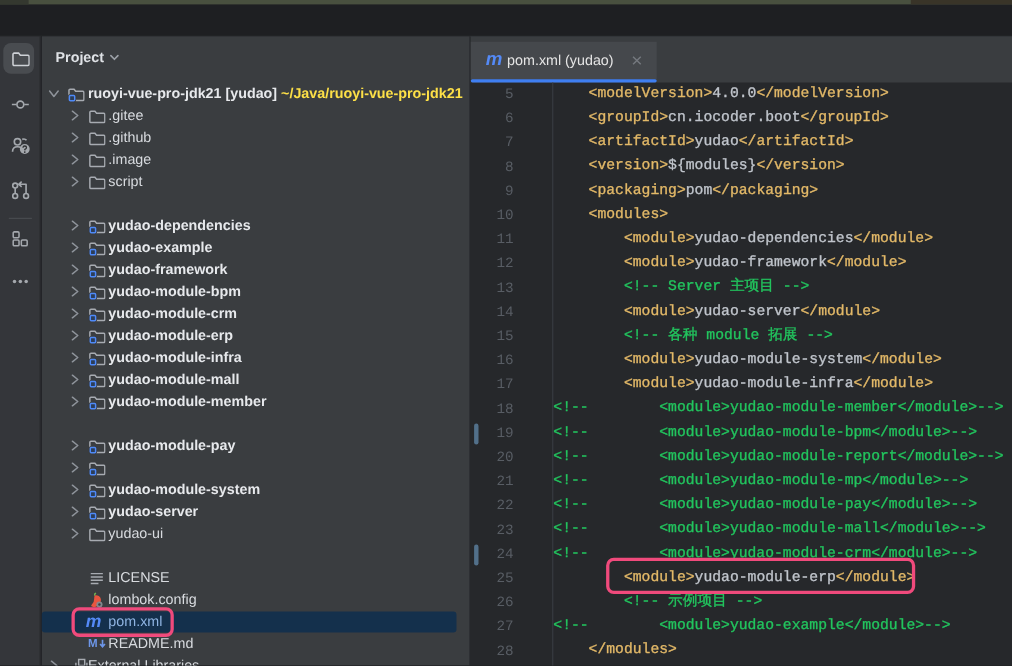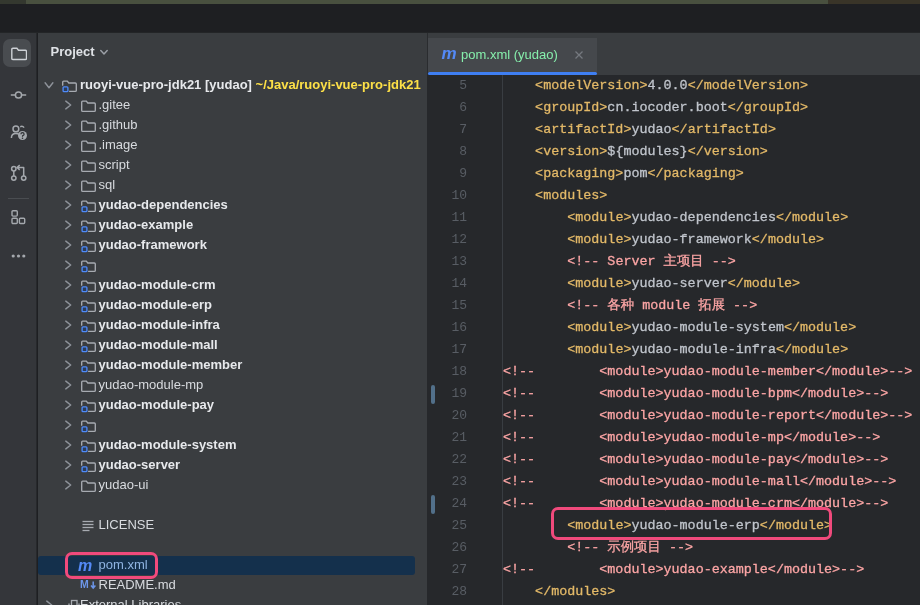--- a/index.html
+++ b/index.html
@@ -14,21 +14,21 @@
 #editor{position:absolute;left:427px;top:32.5px;width:493px;height:572.5px;background:#26282b}
 #tabbar{position:absolute;left:0;top:0;width:493px;height:42px;background:#3a3d40}
 #tab{position:absolute;left:0.5px;top:5.5px;width:169px;height:33.5px;background:#45484c}
 #tabu{position:absolute;left:0.5px;top:39px;width:169px;height:3px;background:#3f7ff2;border-radius:2px}
 .row{position:absolute;left:0;width:389.5px;height:20px}
 .tl{position:absolute;top:0;height:20px;line-height:20px;font-size:13px;color:#d8dbdf;white-space:pre}
 .b{font-weight:700;color:#e7e9ec}
 .selbar{position:absolute;left:0.5px;top:1px;width:377px;height:18.5px;background:#14304c;border-radius:3px}
 #gutter{position:absolute;left:0;top:42px;width:40px;text-align:right;font:13px "Liberation Mono",monospace;line-height:22px;color:#585d64;white-space:pre}
 #code{position:absolute;left:76px;top:42px;font:13.38px "Liberation Mono",monospace;line-height:22px;white-space:pre;-webkit-text-stroke:0.3px currentColor}
-.tg{color:#e3b968}.pl{color:#c0c5cc}.cm{color:#fca5a5}
+.tg{color:#e3b968}.pl{color:#c0c5cc}.cm{color:#22c55e}
 .redbox{position:absolute;border:3px solid #f04a7c;border-radius:7px}
 .guide{position:absolute;left:74.5px;top:42px;width:1px;height:531px;background:#393d42}
 .chbar{position:absolute;left:4px;width:3.5px;background:#52708a;border-radius:2px}
 </style></head><body>
 <div id="app">
 <div id="topstrip">
       <div class="ab" style="left:0;top:0;width:26px;height:3.5px;background:#34382f"></div>
       <div class="ab" style="right:0;top:0;width:92px;height:3.5px;background:#393428"></div>
     </div>
 <div id="mainline"></div>
@@ -126,29 +126,20 @@
       </div>
 <div class="row" style="top:122.5px">
         <div class="ab" style="left:22px;top:2px"><svg width="16" height="16" viewBox="0 0 16 16" style="">
             <path d="M5.8 4.1 L10.7 8 L5.8 11.9" fill="none" stroke="#8e939a" stroke-width="1.4" stroke-linecap="round" stroke-linejoin="round"></path>
           </svg></div>
         <div class="ab" style="left:42px;top:3px"><svg width="16" height="15" viewBox="0 0 16 15" style="margin-top:1px">
             <path d="M1.7 3.1 q0-1 1-1 h3.6 l1.5 1.9 h6.5 q1 0 1 1 v6.4 q0 1-1 1 H2.7 q-1 0-1-1 Z" fill="none" stroke="#a7abb1" stroke-width="1.35"></path>
           </svg></div>
         <div class="tl" style="left:61px">script</div>
       </div>
-<div class="row" style="top:142.5px">
-        <div class="ab" style="left:22px;top:2px"><svg width="16" height="16" viewBox="0 0 16 16" style="">
-            <path d="M5.8 4.1 L10.7 8 L5.8 11.9" fill="none" stroke="#8e939a" stroke-width="1.4" stroke-linecap="round" stroke-linejoin="round"></path>
-          </svg></div>
-        <div class="ab" style="left:42px;top:3px"><svg width="16" height="15" viewBox="0 0 16 15" style="margin-top:1px">
-            <path d="M1.7 3.1 q0-1 1-1 h3.6 l1.5 1.9 h6.5 q1 0 1 1 v6.4 q0 1-1 1 H2.7 q-1 0-1-1 Z" fill="none" stroke="#a7abb1" stroke-width="1.35"></path>
-          </svg></div>
-        <div class="tl" style="left:61px">sql</div>
-      </div>
 <div class="row" style="top:162.5px">
         <div class="ab" style="left:22px;top:2px"><svg width="16" height="16" viewBox="0 0 16 16" style="">
             <path d="M5.8 4.1 L10.7 8 L5.8 11.9" fill="none" stroke="#8e939a" stroke-width="1.4" stroke-linecap="round" stroke-linejoin="round"></path>
           </svg></div>
         <div class="ab" style="left:42px;top:3px"><svg width="16" height="15" viewBox="0 0 16 15" style="margin-top:1px">
             <path d="M1.7 3.1 q0-1 1-1 h3.6 l1.5 1.9 h6.5 q1 0 1 1 v6.4 q0 1-1 1 H2.7 q-1 0-1-1 Z" fill="none" stroke="#a7abb1" stroke-width="1.35"></path>
             <rect x="0.9" y="6.6" width="7.2" height="7.2" rx="1.4" fill="#3a3c3f" stroke="none"></rect>
             <rect x="2.1" y="7.8" width="4.8" height="4.8" rx="0.9" fill="#2c3d58" stroke="#4e8af9" stroke-width="1.35"></rect>
           </svg></div>
         <div class="tl b" style="left:61px">yudao-dependencies</div>
@@ -177,20 +168,21 @@
       </div>
 <div class="row" style="top:222.5px">
         <div class="ab" style="left:22px;top:2px"><svg width="16" height="16" viewBox="0 0 16 16" style="">
             <path d="M5.8 4.1 L10.7 8 L5.8 11.9" fill="none" stroke="#8e939a" stroke-width="1.4" stroke-linecap="round" stroke-linejoin="round"></path>
           </svg></div>
         <div class="ab" style="left:42px;top:3px"><svg width="16" height="15" viewBox="0 0 16 15" style="margin-top:1px">
             <path d="M1.7 3.1 q0-1 1-1 h3.6 l1.5 1.9 h6.5 q1 0 1 1 v6.4 q0 1-1 1 H2.7 q-1 0-1-1 Z" fill="none" stroke="#a7abb1" stroke-width="1.35"></path>
             <rect x="0.9" y="6.6" width="7.2" height="7.2" rx="1.4" fill="#3a3c3f" stroke="none"></rect>
             <rect x="2.1" y="7.8" width="4.8" height="4.8" rx="0.9" fill="#2c3d58" stroke="#4e8af9" stroke-width="1.35"></rect>
           </svg></div>
+        <div class="tl b" style="left:61px">yudao-module-bpm</div>
       </div>
 <div class="row" style="top:242.5px">
         <div class="ab" style="left:22px;top:2px"><svg width="16" height="16" viewBox="0 0 16 16" style="">
             <path d="M5.8 4.1 L10.7 8 L5.8 11.9" fill="none" stroke="#8e939a" stroke-width="1.4" stroke-linecap="round" stroke-linejoin="round"></path>
           </svg></div>
         <div class="ab" style="left:42px;top:3px"><svg width="16" height="15" viewBox="0 0 16 15" style="margin-top:1px">
             <path d="M1.7 3.1 q0-1 1-1 h3.6 l1.5 1.9 h6.5 q1 0 1 1 v6.4 q0 1-1 1 H2.7 q-1 0-1-1 Z" fill="none" stroke="#a7abb1" stroke-width="1.35"></path>
             <rect x="0.9" y="6.6" width="7.2" height="7.2" rx="1.4" fill="#3a3c3f" stroke="none"></rect>
             <rect x="2.1" y="7.8" width="4.8" height="4.8" rx="0.9" fill="#2c3d58" stroke="#4e8af9" stroke-width="1.35"></rect>
           </svg></div>
@@ -232,29 +224,20 @@
 <div class="row" style="top:322.5px">
         <div class="ab" style="left:22px;top:2px"><svg width="16" height="16" viewBox="0 0 16 16" style="">
             <path d="M5.8 4.1 L10.7 8 L5.8 11.9" fill="none" stroke="#8e939a" stroke-width="1.4" stroke-linecap="round" stroke-linejoin="round"></path>
           </svg></div>
         <div class="ab" style="left:42px;top:3px"><svg width="16" height="15" viewBox="0 0 16 15" style="margin-top:1px">
             <path d="M1.7 3.1 q0-1 1-1 h3.6 l1.5 1.9 h6.5 q1 0 1 1 v6.4 q0 1-1 1 H2.7 q-1 0-1-1 Z" fill="none" stroke="#a7abb1" stroke-width="1.35"></path>
             <rect x="0.9" y="6.6" width="7.2" height="7.2" rx="1.4" fill="#3a3c3f" stroke="none"></rect>
             <rect x="2.1" y="7.8" width="4.8" height="4.8" rx="0.9" fill="#2c3d58" stroke="#4e8af9" stroke-width="1.35"></rect>
           </svg></div>
         <div class="tl b" style="left:61px">yudao-module-member</div>
-      </div>
-<div class="row" style="top:342.5px">
-        <div class="ab" style="left:22px;top:2px"><svg width="16" height="16" viewBox="0 0 16 16" style="">
-            <path d="M5.8 4.1 L10.7 8 L5.8 11.9" fill="none" stroke="#8e939a" stroke-width="1.4" stroke-linecap="round" stroke-linejoin="round"></path>
-          </svg></div>
-        <div class="ab" style="left:42px;top:3px"><svg width="16" height="15" viewBox="0 0 16 15" style="margin-top:1px">
-            <path d="M1.7 3.1 q0-1 1-1 h3.6 l1.5 1.9 h6.5 q1 0 1 1 v6.4 q0 1-1 1 H2.7 q-1 0-1-1 Z" fill="none" stroke="#a7abb1" stroke-width="1.35"></path>
-          </svg></div>
-        <div class="tl" style="left:61px">yudao-module-mp</div>
       </div>
 <div class="row" style="top:362.5px">
         <div class="ab" style="left:22px;top:2px"><svg width="16" height="16" viewBox="0 0 16 16" style="">
             <path d="M5.8 4.1 L10.7 8 L5.8 11.9" fill="none" stroke="#8e939a" stroke-width="1.4" stroke-linecap="round" stroke-linejoin="round"></path>
           </svg></div>
         <div class="ab" style="left:42px;top:3px"><svg width="16" height="15" viewBox="0 0 16 15" style="margin-top:1px">
             <path d="M1.7 3.1 q0-1 1-1 h3.6 l1.5 1.9 h6.5 q1 0 1 1 v6.4 q0 1-1 1 H2.7 q-1 0-1-1 Z" fill="none" stroke="#a7abb1" stroke-width="1.35"></path>
             <rect x="0.9" y="6.6" width="7.2" height="7.2" rx="1.4" fill="#3a3c3f" stroke="none"></rect>
             <rect x="2.1" y="7.8" width="4.8" height="4.8" rx="0.9" fill="#2c3d58" stroke="#4e8af9" stroke-width="1.35"></rect>
           </svg></div>
@@ -303,20 +286,29 @@
       </div>
 <div class="row" style="top:482.5px">
         <div class="ab" style="left:42px;top:3px"><svg width="16" height="15" viewBox="0 0 16 15" style="">
             <line x1="2.5" y1="3.5" x2="13.5" y2="3.5" stroke="#a7abb1" stroke-width="1.3"></line>
             <line x1="2.5" y1="6.5" x2="13.5" y2="6.5" stroke="#a7abb1" stroke-width="1.3"></line>
             <line x1="2.5" y1="9.5" x2="13.5" y2="9.5" stroke="#a7abb1" stroke-width="1.3"></line>
             <line x1="2.5" y1="12.5" x2="9.5" y2="12.5" stroke="#a7abb1" stroke-width="1.3"></line>
           </svg></div>
         <div class="tl" style="left:61px">LICENSE</div>
       </div>
+<div class="row" style="top:502.5px">
+        <div class="ab" style="left:42px;top:3px"><svg width="16" height="16" viewBox="0 0 16 16" style="">
+            <path d="M6.4 3.6 Q5.5 1.8 7.3 1.2" fill="none" stroke="#6fae52" stroke-width="1.4"></path>
+            <path d="M6.3 3.4 Q10.0 2.5 11.3 5.5 Q12.7 8.8 9.9 11.8 Q7.0 14.8 4.2 13.7 Q2.0 12.8 3.5 11.5 Q5.7 9.7 5.6 6.4 Q5.5 4.1 6.3 3.4 Z" fill="#e8553f"></path>
+            <circle cx="10.4" cy="11.6" r="2.8" fill="#83878e"></circle>
+            <circle cx="10.4" cy="11.6" r="1.1" fill="#3a3d40"></circle>
+          </svg></div>
+        <div class="tl" style="left:61px">lombok.config</div>
+      </div>
 <div class="row" style="top:522.5px">
         <div class="selbar"></div>
         <div class="ab" style="left:40.5px;top:2px"><span style="font:italic 700 16px 'Liberation Sans',sans-serif;color:#548af7;line-height:1">m</span></div>
         <div class="tl" style="left:61px;color:#8fb4e2">pom.xml</div>
       </div>
 <div class="row" style="top:542.5px">
         <div class="ab" style="left:42px;top:3px"><svg width="17" height="14" viewBox="0 0 17 14" style="">
             <text x="0" y="10" style="font:700 10.5px 'Liberation Sans',sans-serif" fill="#6d96e8">M</text>
             <path d="M13.2 3.6 v6.2 M11.0 7.4 l2.2 2.6 2.2-2.6" fill="none" stroke="#6d96e8" stroke-width="1.5"></path>
           </svg></div>
@@ -331,21 +323,21 @@
             <path d="M3 4.5 v7 h10 v-7" fill="none" stroke="#a7abb1" stroke-width="1.3"></path>
           </svg></div>
         <div class="tl" style="left:42.5px">External Libraries</div>
       </div>
 </div>
 <div id="editor">
 <div id="tabbar">
         <div class="ab" style="left:0;top:0;width:1px;height:42px;background:#2a2c2f"></div>
         <div id="tab">
 <div class="ab" style="left:14px;top:7px"><span style="font:italic 700 17px 'Liberation Sans',sans-serif;color:#548af7;line-height:1">m</span></div>
-<div class="ab" style="left:33.5px;top:0;height:33px;line-height:34px;font-size:13px;color:#86efac">pom.xml (yudao)</div>
+<div class="ab" style="left:33.5px;top:0;height:33px;line-height:34px;font-size:13px;color:#e5e5e5">pom.xml (yudao)</div>
 <div class="ab" style="left:143px;top:9px"><svg width="16" height="16" viewBox="0 0 16 16" style="">
               <path d="M4.5 4.5 L11.5 11.5 M11.5 4.5 L4.5 11.5" stroke="#75797f" stroke-width="1.3"></path>
             </svg></div>
 </div>
         <div id="tabu"></div>
       </div>
 <div class="guide"></div>
 <div class="guide4" style="top:174px;height:154px"></div>
 <div class="guide4" style="top:504px;height:22px"></div>
 <div class="chbar" style="top:352px;height:19px"></div>

